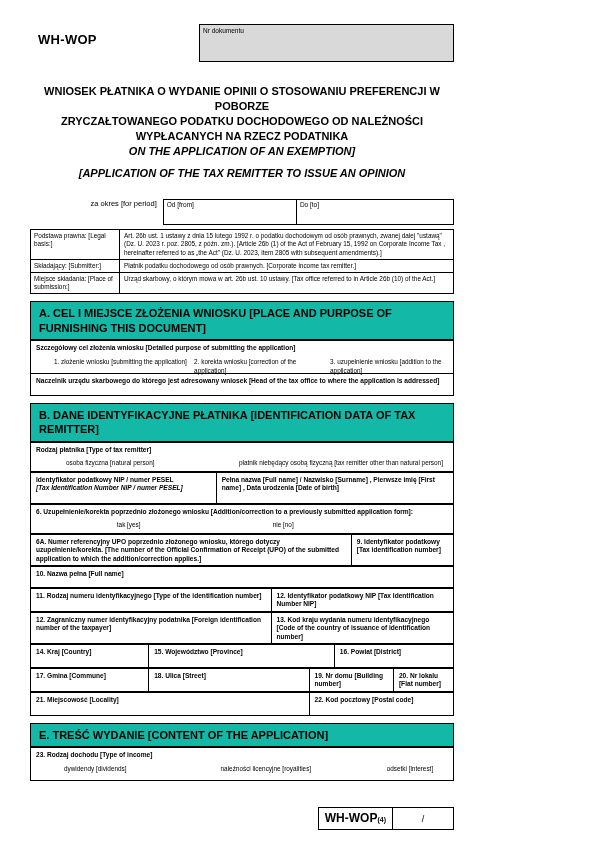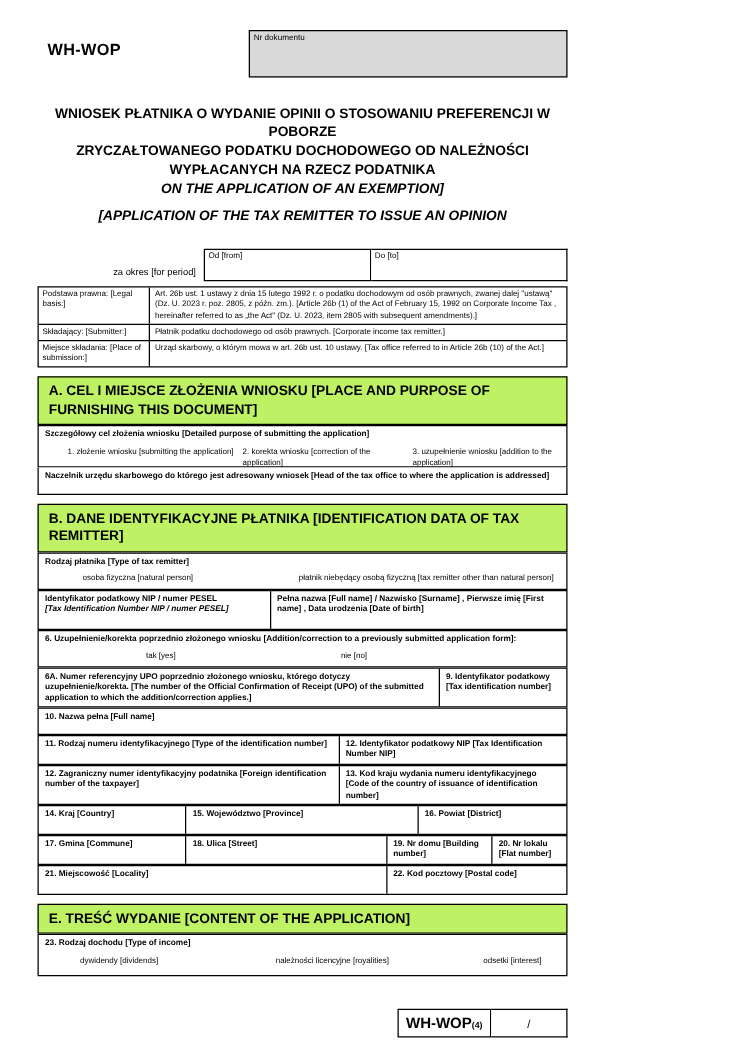--- a/index.html
+++ b/index.html
@@ -63,21 +63,20 @@
   .title-block .t-it {
     font-size: 11px;
     font-weight: bold;
     font-style: italic;
     display: block;
     margin-top: 7px;
   }
   
   .period-row {
     display: flex;
-    align-items: flex-end;
     margin-top: 18px;
     padding-left: 3px;
   }
   .period-label {
     font-size: 7.5px;
     padding-bottom: 3px;
     width: 140px;
     text-align: right;
     padding-right: 6px;
     box-sizing: border-box;
@@ -119,21 +118,21 @@
   }
   .legal .lcell-r {
     flex: 1;
     padding: 2px 4px;
     font-size: 6.4px;
     line-height: 1.3;
   }
   
   .sec-head {
     border: 1px solid #000;
-    background: #bef264;
+    background: #14b8a6;
     font-size: 11px;
     font-weight: bold;
     padding: 4px 8px;
     margin-top: 7px;
     box-sizing: border-box;
     line-height: 1.3;
   }
   
   .box {
     border: 1px solid #000;

